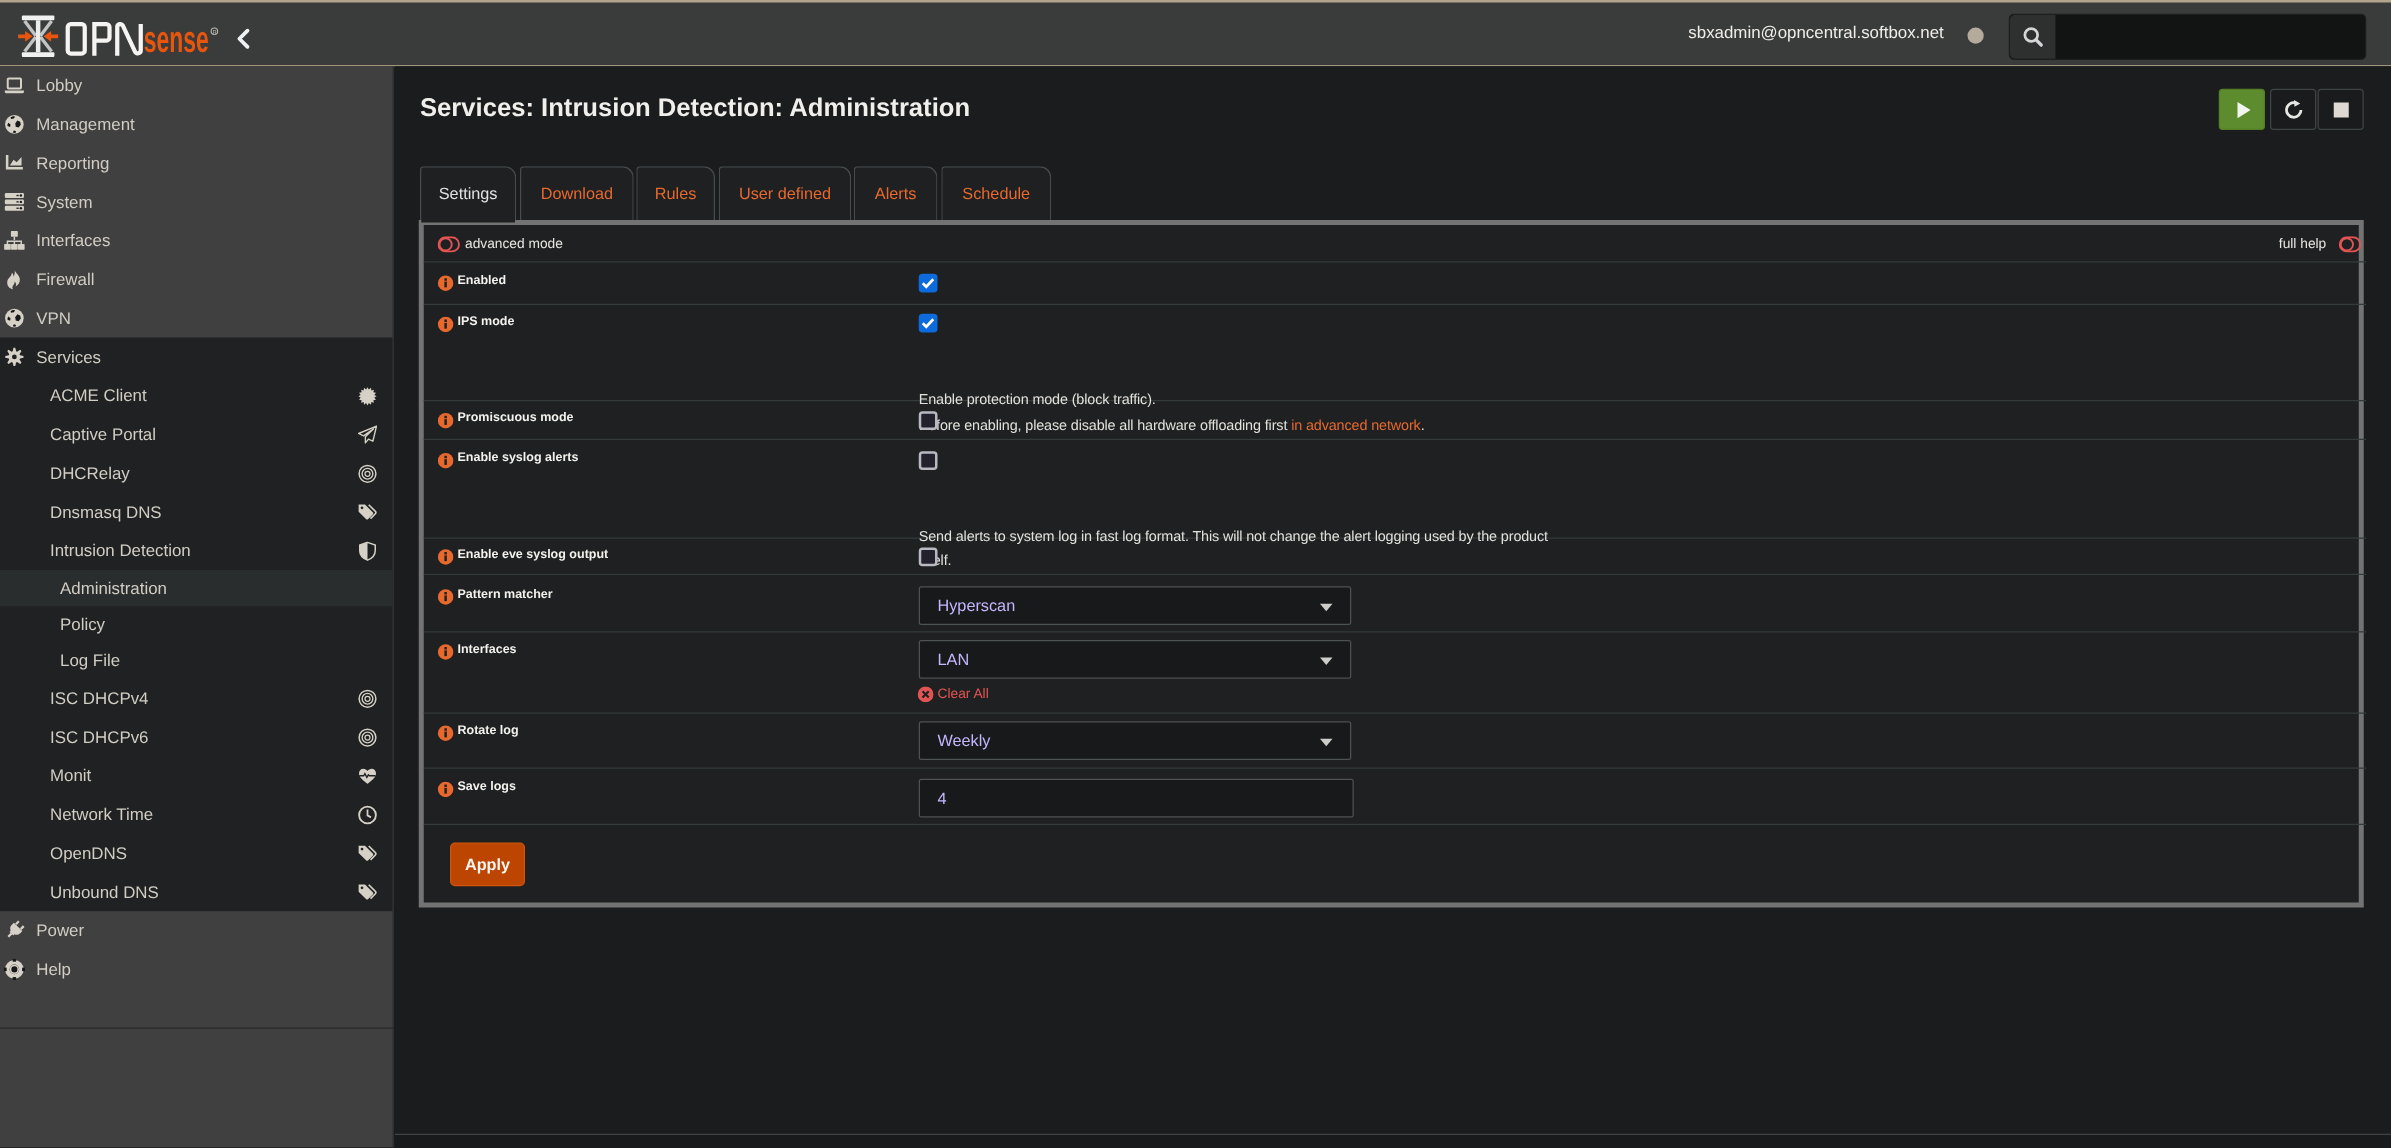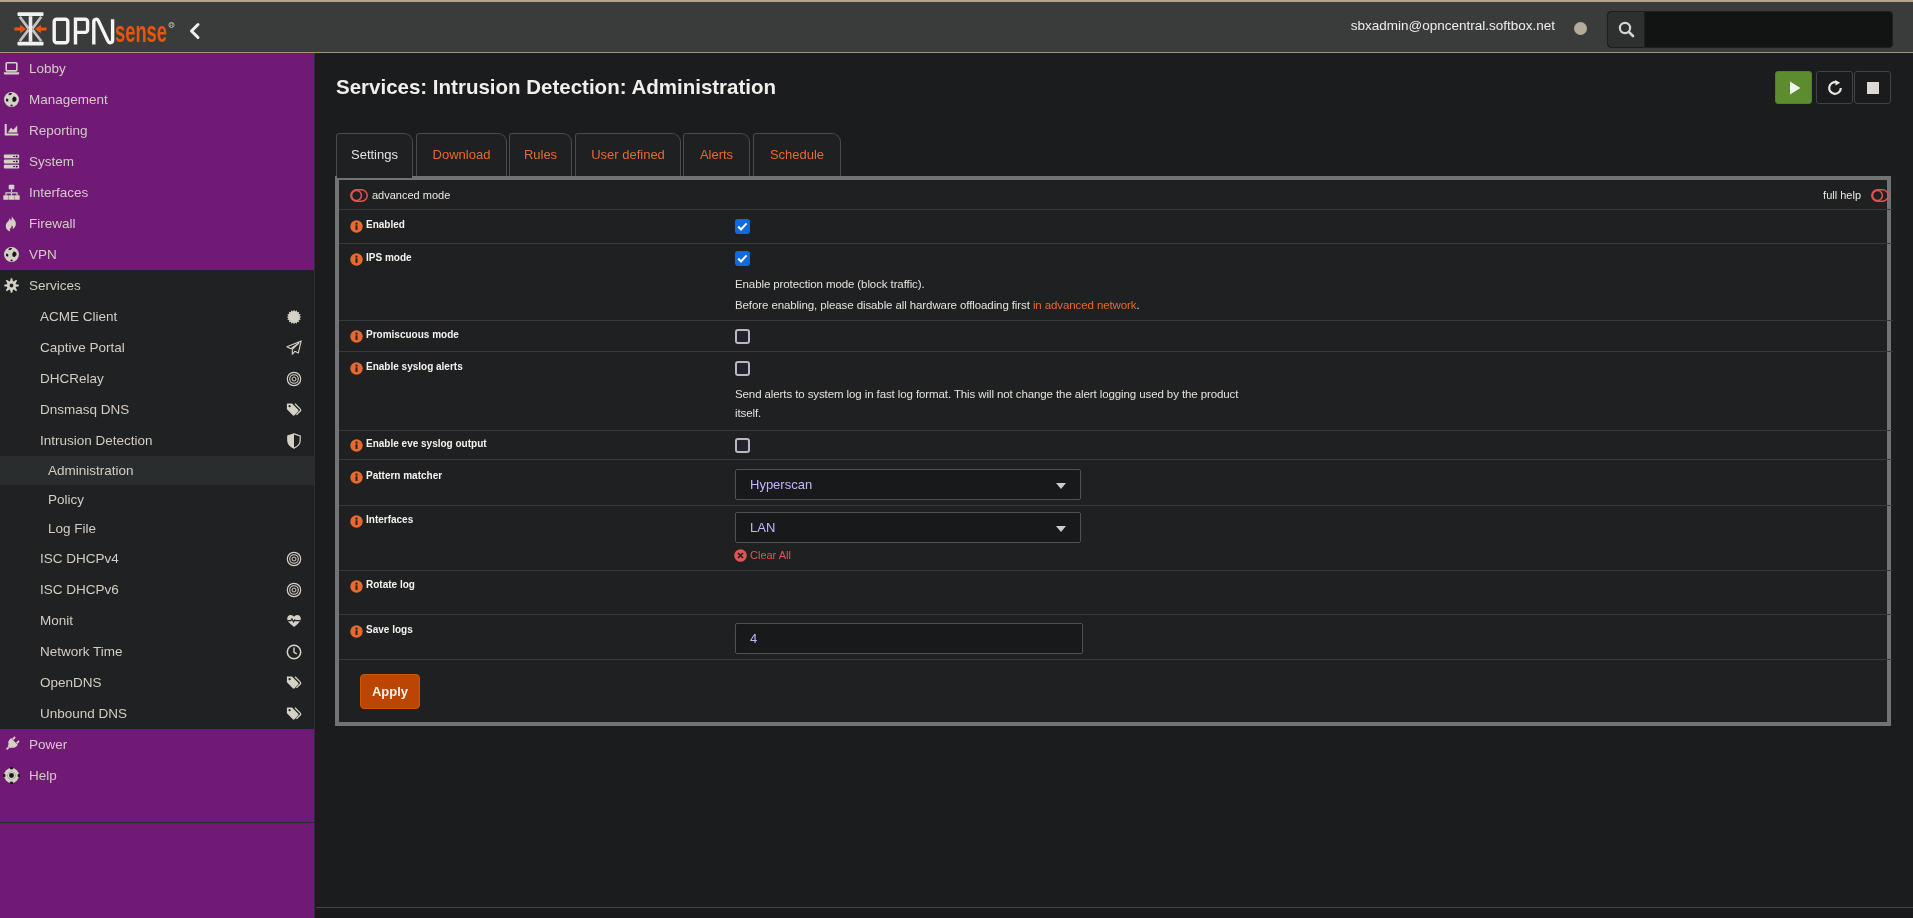--- a/index.html
+++ b/index.html
@@ -13,21 +13,21 @@
   background:#3a3c3c; border-top:2px solid #b2a58b; border-bottom:1px solid #a1947b; }
 #email { position:absolute; top:16px; right:358px; font-size:13.5px; color:#efede9; }
 #statusdot { position:absolute; left:1574px; top:20px; width:13px; height:13px; border-radius:50%; background:#b4ab9d; }
 #search { position:absolute; left:1607px; top:9px; width:286px; height:37px;
   border:1px solid #1d1f1f; border-radius:4px; background:#121414; }
 #search .addon { position:absolute; left:0; top:0; width:37px; height:35px;
   background:#2e3030; border-right:1px solid #1d1f1f; border-radius:4px 0 0 4px; }
 
 
 #sidebar { position:absolute; left:0; top:53px; width:315px; height:865px;
-  background:#701a75; border-right:1px solid #2c2f30; }
+  background:#404040; border-right:1px solid #2c2f30; }
 .mi { position:relative; height:31px; line-height:31px; color:#d2cdc4; font-size:13.5px; }
 .mi .txt { position:absolute; left:29px; top:0; }
 .mi .ic { position:absolute; left:3px; top:7px; width:17px; height:17px; }
 #svcblock { background:#1f2122; }
 .sub1 { height:31px; line-height:31px; }
 .sub1 .txt { left:40px; }
 .sub2 { height:29px; line-height:29px; }
 .sub2 .txt { left:48px; }
 .sub2.active { background:#2a2d2e; }
 .ric { position:absolute; right:12px; top:50%; margin-top:-8px; width:16px; height:16px; }
@@ -44,21 +44,21 @@
 
 .tab { position:absolute; top:80px; height:44px; line-height:42px; text-align:center;
   background:#1e2021; border:1px solid #454b4e; border-bottom:none;
   border-radius:3px 9px 0 0; font-size:13px; color:#e8692e; }
 .tab.on { color:#dfe3e4; }
 
 
 #tbl { position:absolute; left:19px; top:123px; width:1556px; height:550px;
   background:#1e2021; border:4px solid #737373; }
 .lab { position:absolute; left:27px; font-size:10px; font-weight:bold; color:#f4f2ee; white-space:nowrap; }
-.help { position:absolute; left:396px; font-size:11.5px; letter-spacing:-0.1px; color:#e3e1dc; white-space:nowrap; }
+.help { position:absolute; left:396px; font-size:11.5px; letter-spacing:-0.1px; color:#e3e1dc; white-space:nowrap;margin-top:36px; }
 .cb { position:absolute; left:396px; width:15px; height:15px; border-radius:3px; }
 .cb.chk { background:#0d6bdd; }
 .cb.un { background:#23222c; border:2px solid #b9b7c1; }
 .sel { position:absolute; left:396px; width:346px; height:31px; background:#17191a;
   border:1px solid #4d5254; border-radius:2px; color:#c4b5fd; font-size:13px; line-height:29px; }
 .sel .st { position:absolute; left:14px; }
 .sel .caret { position:absolute; right:14px; top:13px; width:0; height:0;
   border-left:5px solid transparent; border-right:5px solid transparent; border-top:6px solid #cfcdc9; }
 #applybtn { position:absolute; left:21px; top:494px; width:60px; height:35px; background:#bc4501;
   border:1px solid #d2560a; border-radius:4px; color:#f7f4f1; font-size:13px; font-weight:bold;
@@ -424,20 +424,24 @@
           <circle cx="6.5" cy="6.5" r="6.3" fill="#e25453"></circle>
           <path d="M4 4 L9 9 M9 4 L4 9" stroke="#1e2021" stroke-width="1.7"></path>
         </svg>
 <div class="abs" style="left:411px;top:369px;font-size:11px;color:#e25453">Clear All</div>
 <svg class="abs" style="left:11px;top:400px" width="13" height="13" viewBox="0 0 13 13">
           <circle cx="6.5" cy="6.5" r="6.2" fill="#e8692e"></circle>
           <rect x="5.5" y="5.3" width="2" height="4.6" fill="#20221f"></rect>
           <rect x="5.5" y="2.6" width="2" height="2" fill="#20221f"></rect>
         </svg>
 <div class="lab" style="top:399px">Rotate log</div>
+<div class="sel" style="top:397px">
+          <span class="st">Weekly</span>
+          <span class="caret"></span>
+        </div>
 <svg class="abs" style="left:11px;top:445px" width="13" height="13" viewBox="0 0 13 13">
           <circle cx="6.5" cy="6.5" r="6.2" fill="#e8692e"></circle>
           <rect x="5.5" y="5.3" width="2" height="4.6" fill="#20221f"></rect>
           <rect x="5.5" y="2.6" width="2" height="2" fill="#20221f"></rect>
         </svg>
 <div class="lab" style="top:444px">Save logs</div>
 <div class="sel" style="top:443px;width:348px">
           <span class="st">4</span>
         </div>
 <div id="applybtn">Apply</div>

